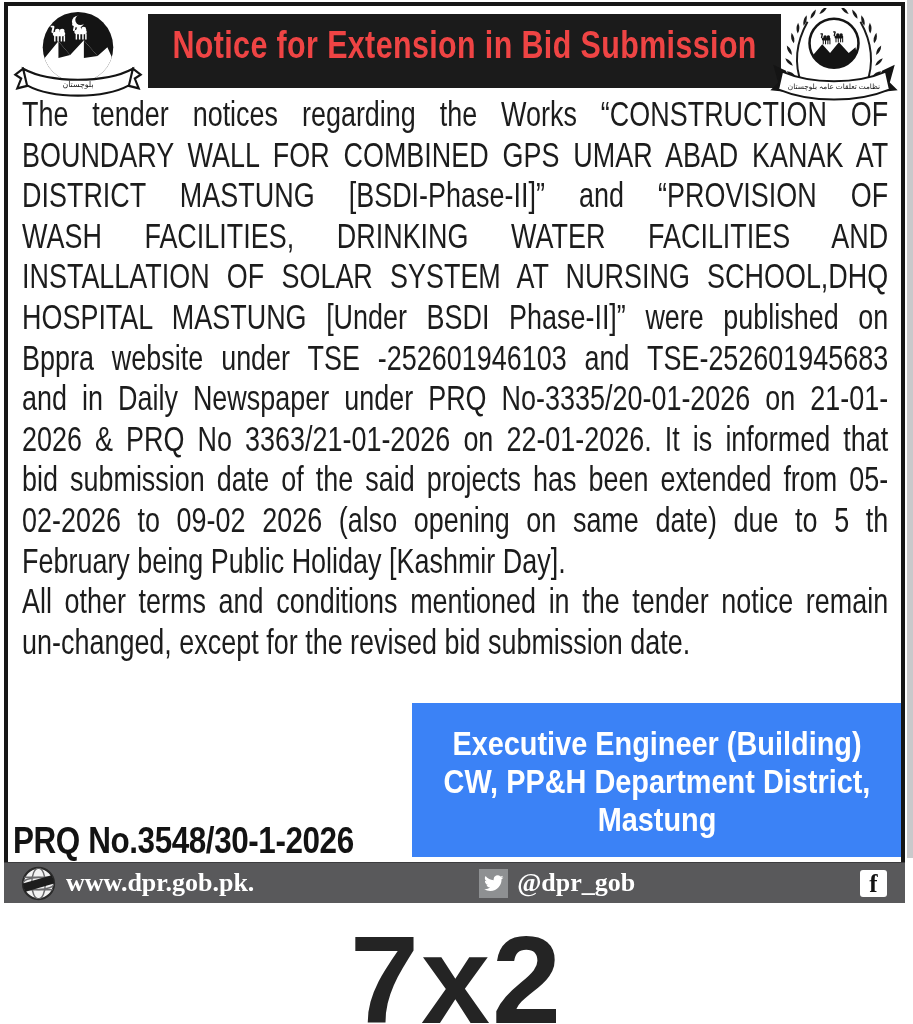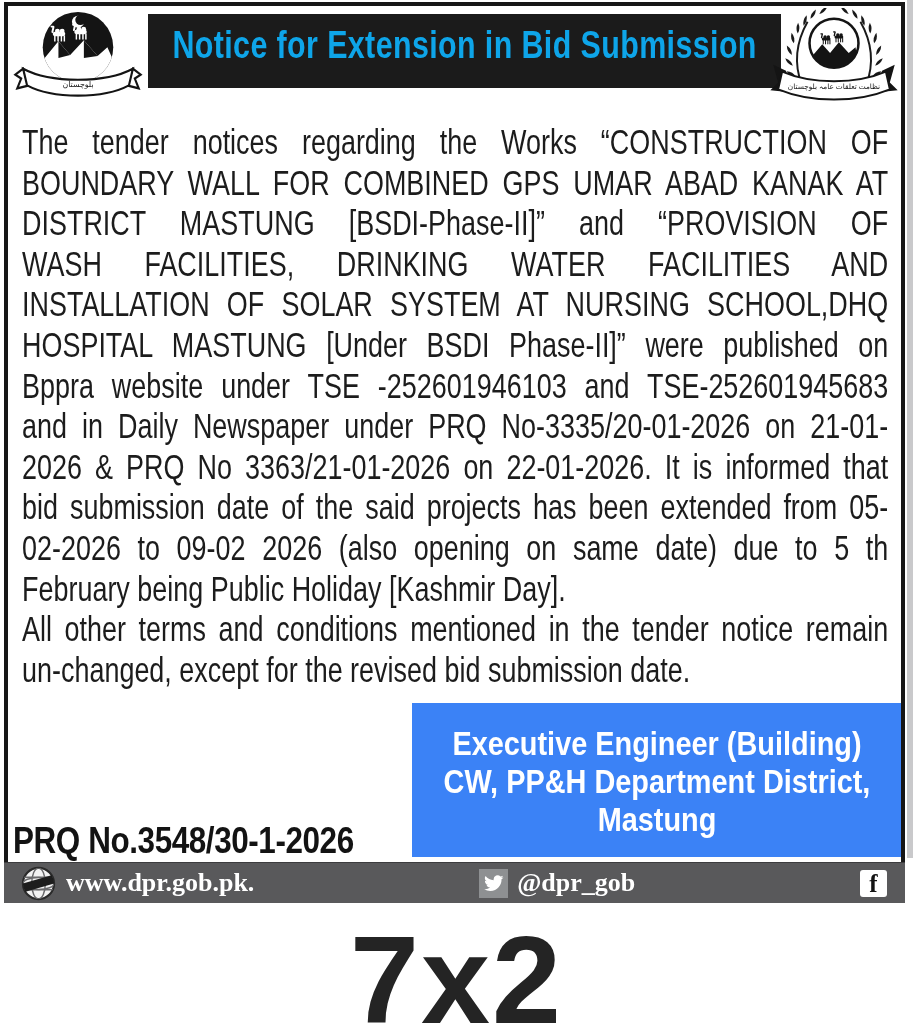--- a/index.html
+++ b/index.html
@@ -9,32 +9,32 @@
     font-family:"Liberation Sans",sans-serif;color:#1b1b1b;overflow:hidden;
   }
   
   .notice{
     position:absolute;left:4px;top:2px;width:901px;height:901px;
     border:4px solid #161616;box-sizing:border-box;background:#fff;
   }
   
   .header-bar{
     position:absolute;left:140px;top:8px;width:633px;height:74px;
-    background:#1b1b1b;color:#0ea5e9;display:flex;align-items:center;justify-content:center;
+    background:#1b1b1b;color:#ef4444;display:flex;align-items:center;justify-content:center;
   }
   .header-title{
     font-size:39px;font-weight:bold;white-space:nowrap;
     transform:scaleX(0.78);transform-origin:50% 50%;
     padding-bottom:12px;letter-spacing:0.5px;
   }
   .emblem-left{position:absolute;left:4px;top:2px;width:132px;height:96px;}
   .emblem-right{position:absolute;left:756px;top:2px;width:140px;height:96px;}
 
   
-  .body-wrap{position:absolute;left:14px;top:116px;width:866px;height:575px;overflow:visible;}
+  .body-wrap{position:absolute;left:14px;top:88px;width:866px;height:575px;overflow:visible;}
   .condense{
     width:1125px;transform:scaleX(0.77);transform-origin:0 0;
     font-size:35px;line-height:40.6px;color:#1c1c1c;letter-spacing:0px;
   }
   .line{text-align:justify;text-align-last:justify;white-space:nowrap;}
   .line.plain{text-align-last:left;}
 
   
   .sig-box{
     position:absolute;left:404px;top:697px;width:489px;height:154px;

